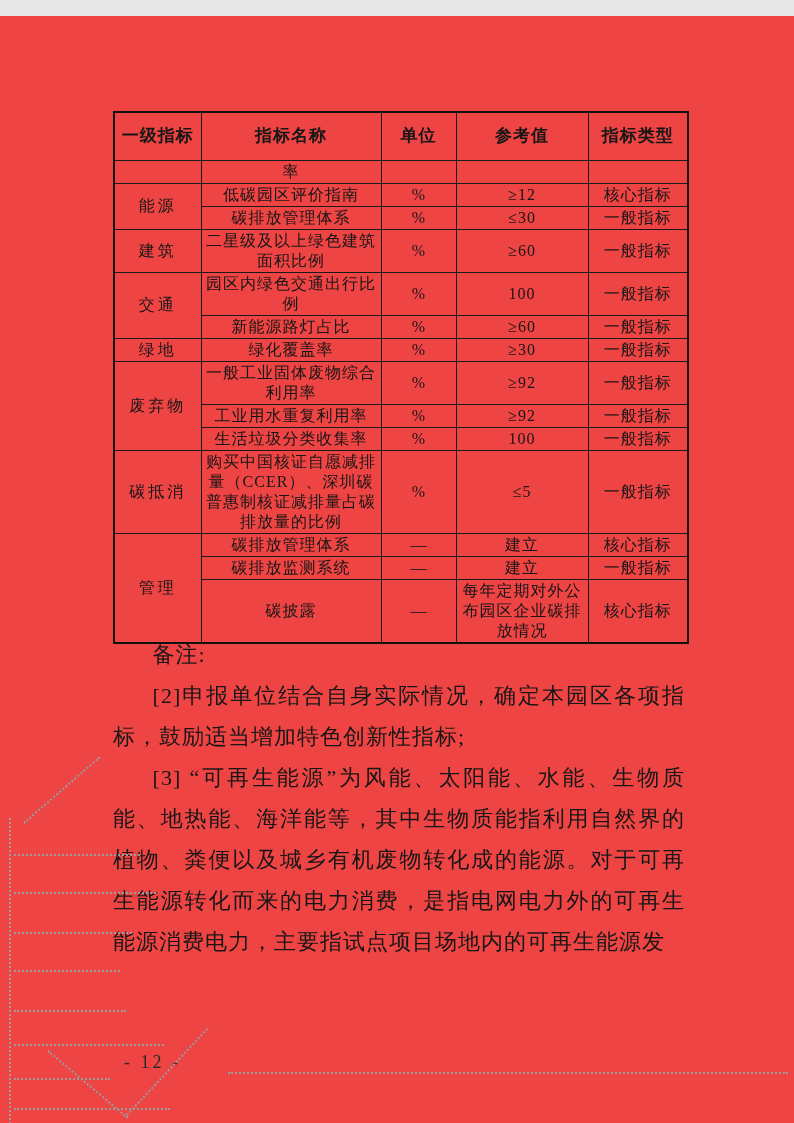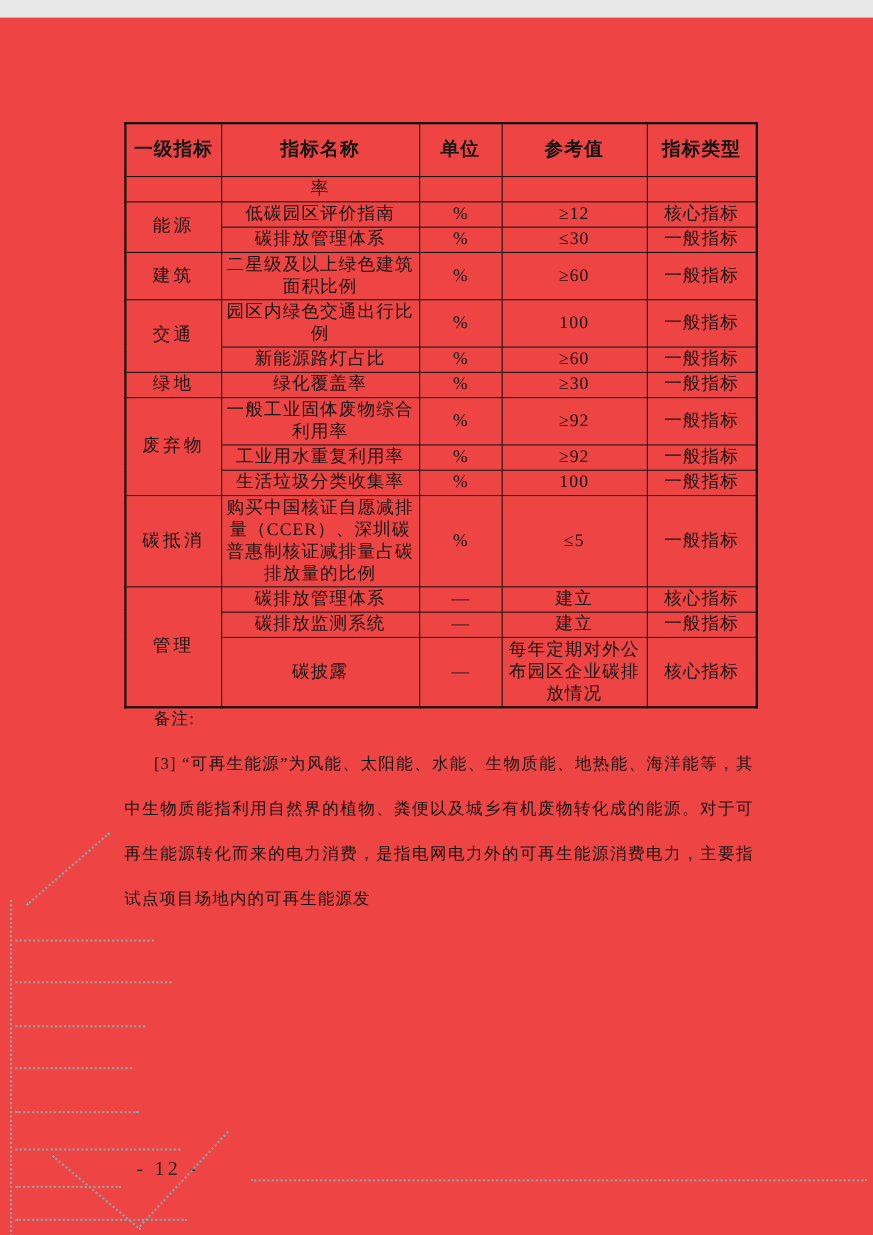--- a/index.html
+++ b/index.html
@@ -46,21 +46,21 @@
   td.name-cell { letter-spacing: 1px; }
   td.ref-cell  { letter-spacing: 1px; }
   td.type-cell { letter-spacing: 1px; }
 
   
   .notes {
     position: absolute;
     left: 113px;
     top: 618px;
     width: 572px;
-    font-size: 15px;
+    font-size: 22px;
     line-height: 41px;
     letter-spacing: 1px;
     text-align: justify;
     color: #161616;
   }
   .notes p { text-indent: 1.8em; }
 
   
   .page-number {
     position: absolute;
@@ -193,20 +193,21 @@
           <td class="name-cell">碳披露</td>
           <td class="unit-cell">—</td>
           <td class="ref-cell">每年定期对外公布园区企业碳排放情况</td>
           <td class="type-cell">核心指标</td>
         </tr>
       </tbody>
   </table>
 
   <div class="notes">
     <p>备注:</p>
+    <p>[2]申报单位结合自身实际情况，确定本园区各项指标，鼓励适当增加特色创新性指标;</p>
     <p>[3] “可再生能源”为风能、太阳能、水能、生物质能、地热能、海洋能等，其中生物质能指利用自然界的植物、粪便以及城乡有机废物转化成的能源。对于可再生能源转化而来的电力消费，是指电网电力外的可再生能源消费电力，主要指试点项目场地内的可再生能源发</p>
   </div>
 
   <div class="page-number">- 12 -</div>
 
   <div class="dot-diag" style="left:24px; top:806px; width:100px; transform:rotate(-41deg);"></div>
   <div class="dot-v" style="left:9px; top:802px; height:318px;"></div>
   <div class="dot-h" style="left:14px; top:838px; width:126px;"></div>
   <div class="dot-h" style="left:14px; top:876px; width:142px;"></div>
   <div class="dot-h" style="left:14px; top:916px; width:118px;"></div>

